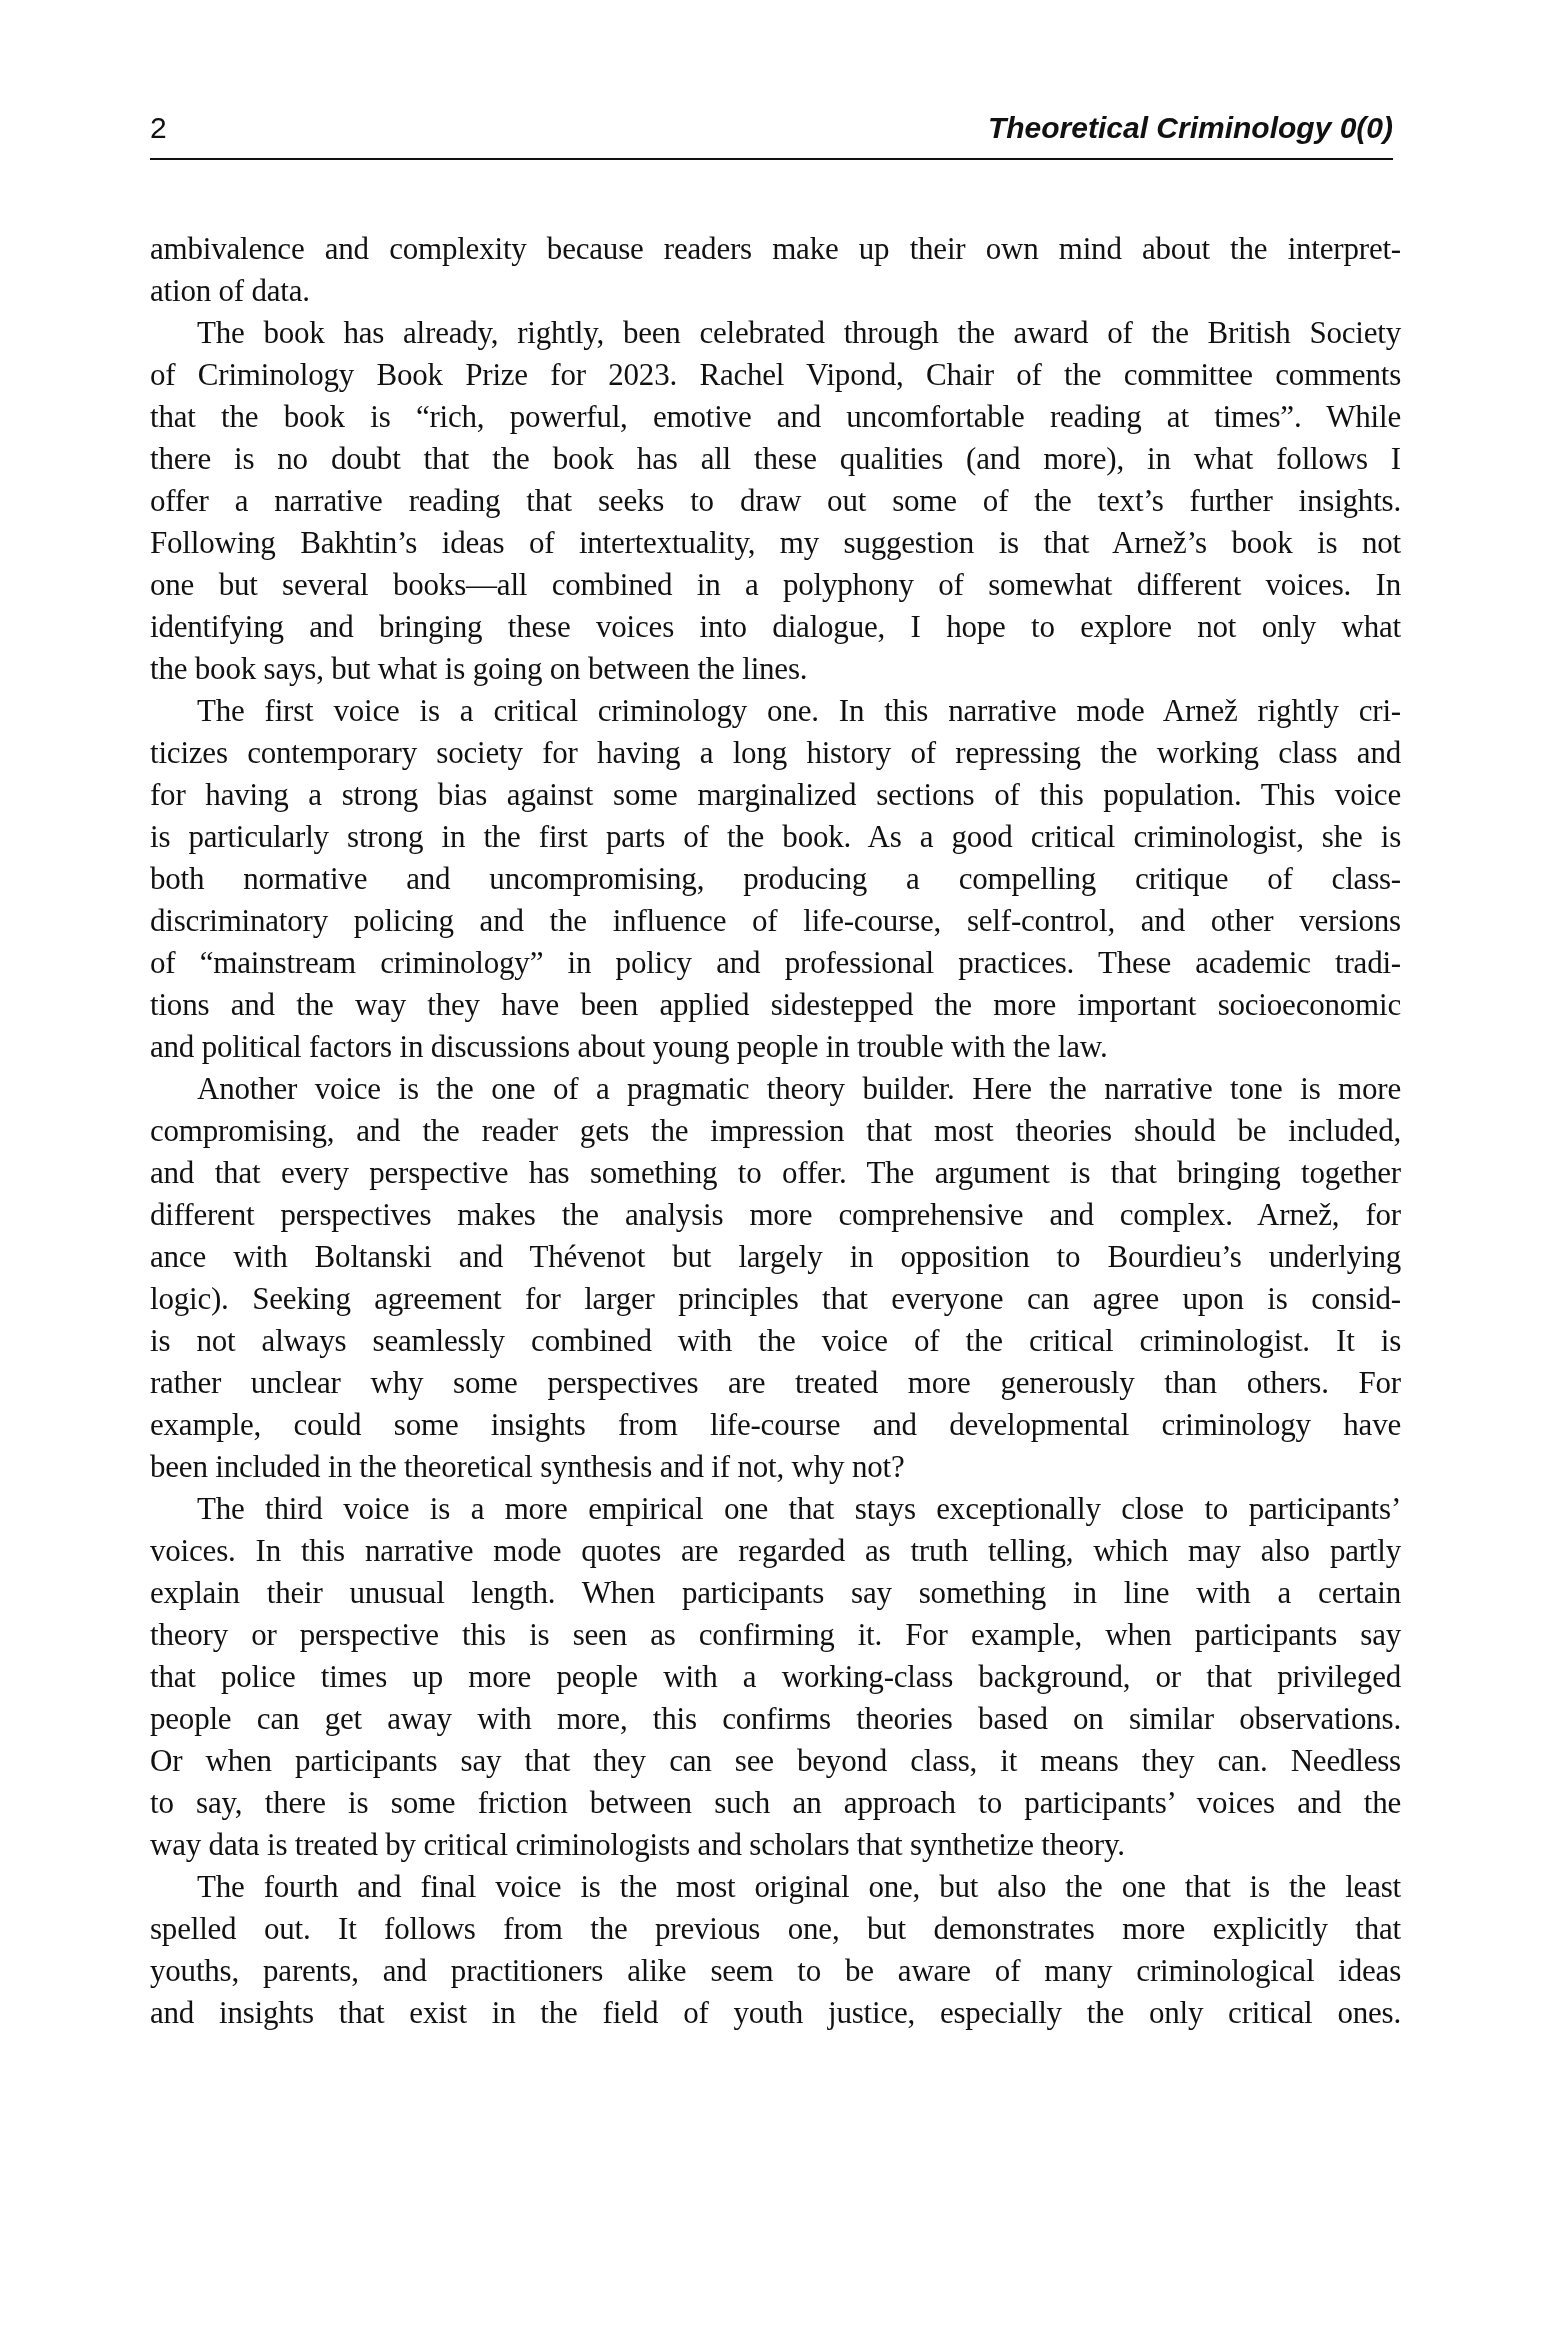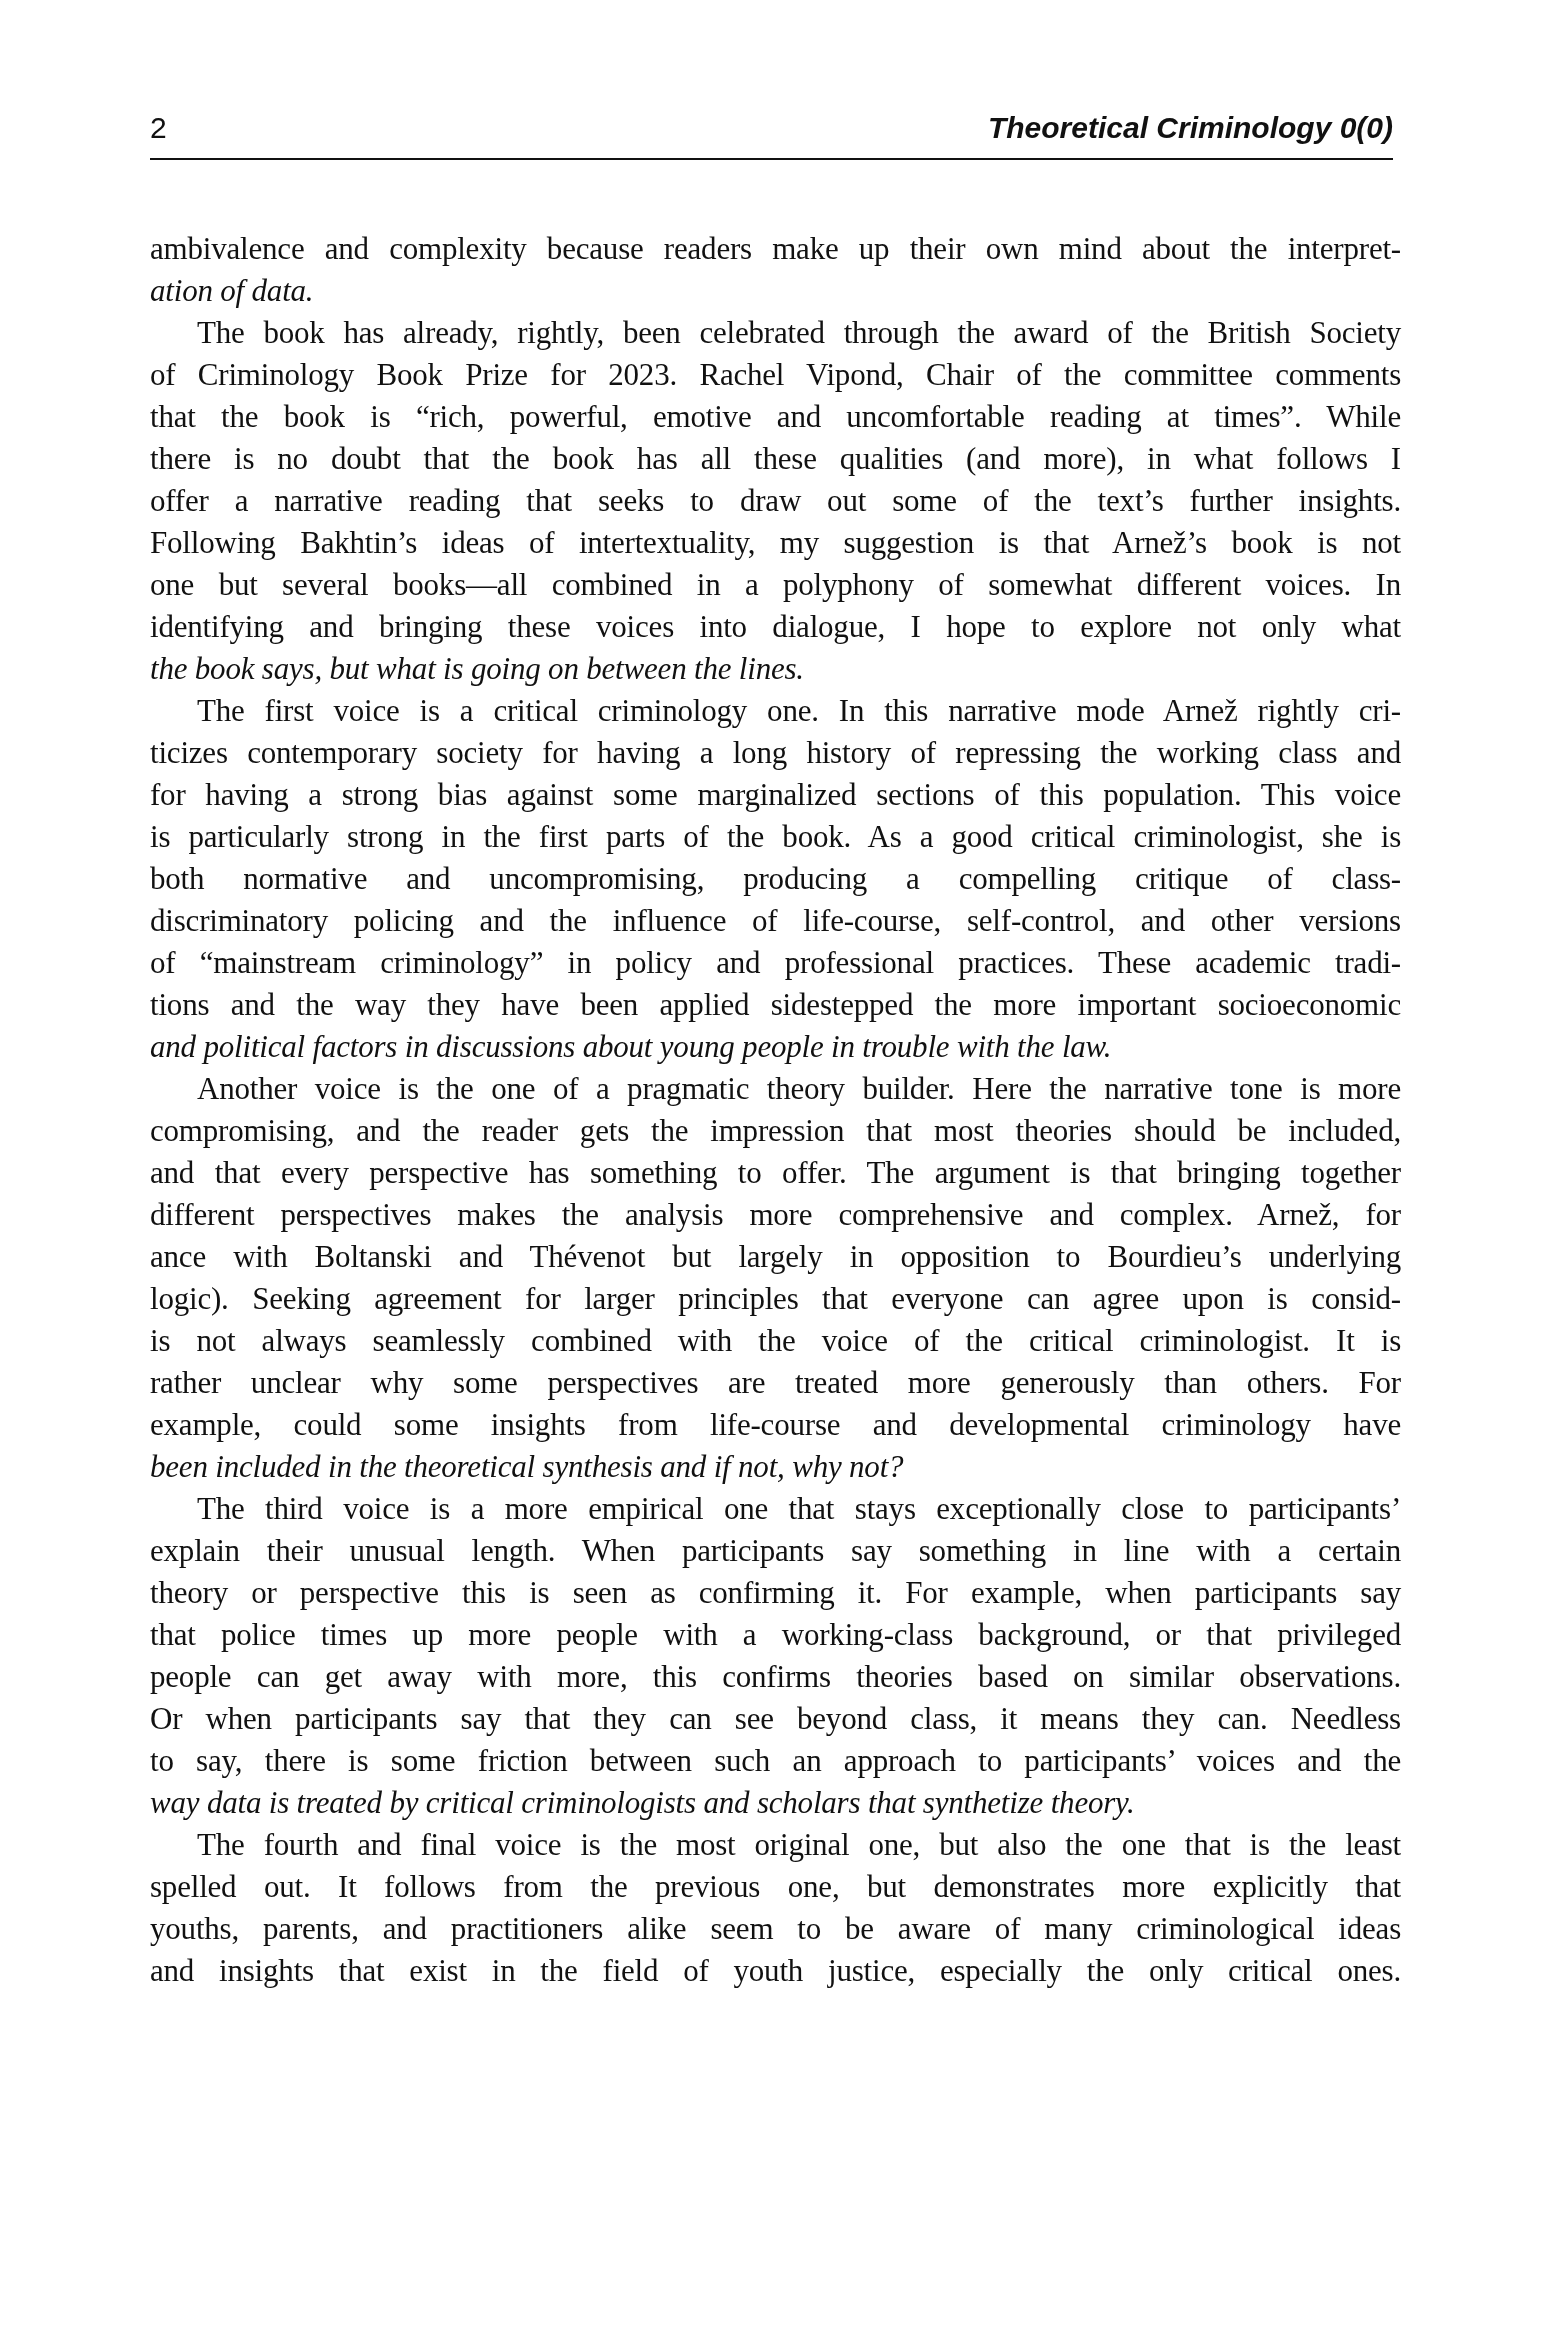--- a/index.html
+++ b/index.html
@@ -16,21 +16,21 @@
   }
   .body-text {
     position: absolute; left: 150px; top: 228px; width: 1251px;
     font-family: "Liberation Serif", serif; font-size: 31px; line-height: 42px;
     letter-spacing: -0.2px;
   }
   .line {
     display: block; height: 42px; white-space: nowrap;
     text-align: justify; text-align-last: justify;
   }
-  .line.last { text-align: right; text-align-last: left; font-style: italic; }
+  .line.last { text-align: right; text-align-last: left; }
   .line.indent { padding-left: 47px; }
 </style>
 </head>
 <body>
 
 <header class="page-header">
   <span class="page-number">2</span>
   <span class="journal-title">Theoretical Criminology 0(0)</span>
 </header>
 <div class="header-rule"></div>
@@ -69,20 +69,21 @@
       <span class="line">different perspectives makes the analysis more comprehensive and complex. Arnež, for</span>
       <span class="line">ance with Boltanski and Thévenot but largely in opposition to Bourdieu’s underlying</span>
       <span class="line">logic). Seeking agreement for larger principles that everyone can agree upon is consid-</span>
       <span class="line">is not always seamlessly combined with the voice of the critical criminologist. It is</span>
       <span class="line">rather unclear why some perspectives are treated more generously than others. For</span>
       <span class="line">example, could some insights from life-course and developmental criminology have</span>
       <span class="line last">been included in the theoretical synthesis and if not, why not?</span>
     </div>
     <div class="paragraph">
       <span class="line indent">The third voice is a more empirical one that stays exceptionally close to participants’</span>
+      <span class="line">voices. In this narrative mode quotes are regarded as truth telling, which may also partly</span>
       <span class="line">explain their unusual length. When participants say something in line with a certain</span>
       <span class="line">theory or perspective this is seen as confirming it. For example, when participants say</span>
       <span class="line">that police times up more people with a working-class background, or that privileged</span>
       <span class="line">people can get away with more, this confirms theories based on similar observations.</span>
       <span class="line">Or when participants say that they can see beyond class, it means they can. Needless</span>
       <span class="line">to say, there is some friction between such an approach to participants’ voices and the</span>
       <span class="line last">way data is treated by critical criminologists and scholars that synthetize theory.</span>
     </div>
     <div class="paragraph">
       <span class="line indent">The fourth and final voice is the most original one, but also the one that is the least</span>

